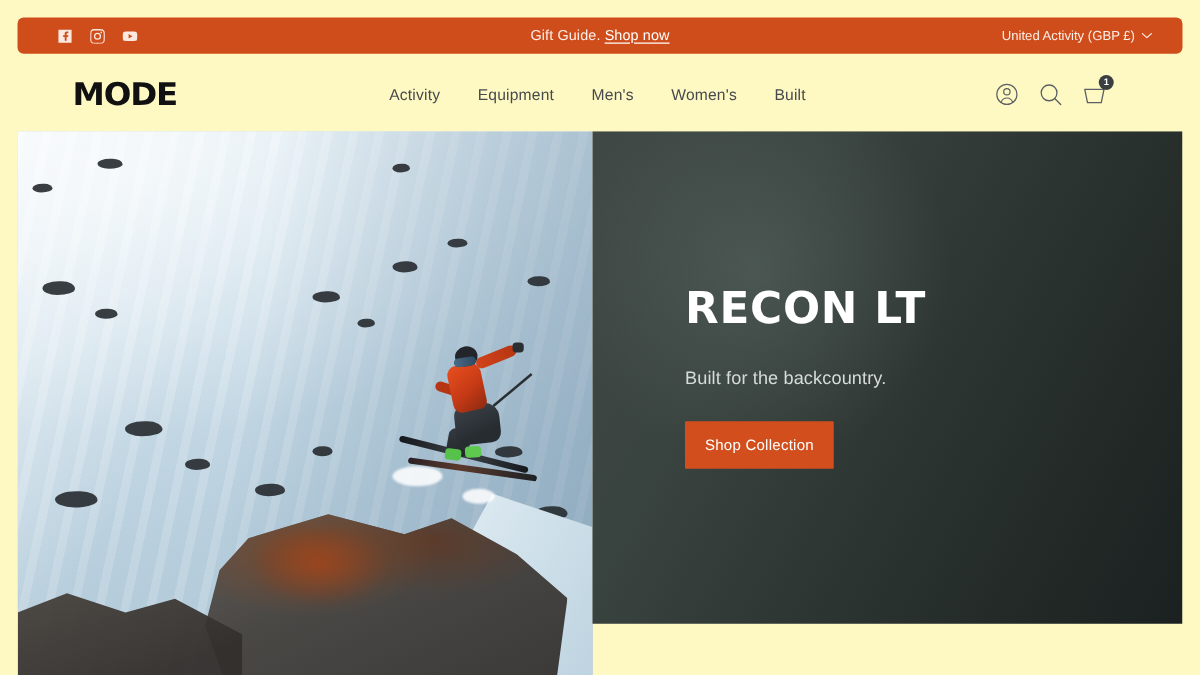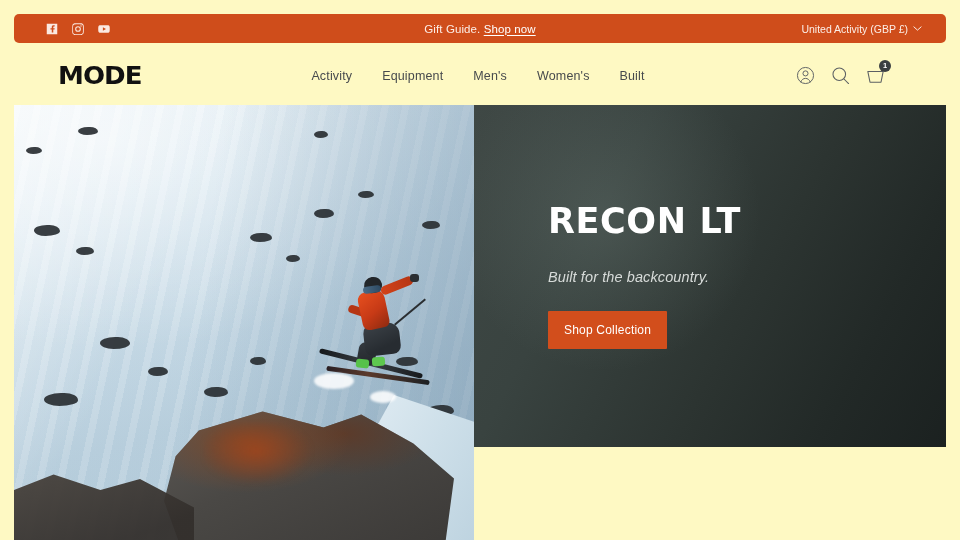--- a/index.html
+++ b/index.html
@@ -342,21 +342,21 @@
     position: absolute;
     border-radius: 50%;
     background: rgba(255,255,255,0.85);
     filter: blur(1px);
   }
 
   
   .hero-panel {
     position: relative;
     flex: 1 1 auto;
-    height: 342px;
+    height: 394px;
     background:
       linear-gradient(118deg, #3f4845 0%, #394340 28%, #2c3431 58%, #222927 80%, #1b2120 100%);
     display: flex;
     flex-direction: column;
     justify-content: center;
     padding-left: 74px;
     overflow: hidden;
   }
   .panel-glow {
     position: absolute;
@@ -385,21 +385,20 @@
     color: #f2f3f2;
     position: relative;
     margin-top: -2px;
   }
   .hero-sub {
     font-size: 14.5px;
     color: #d7dbd9;
     margin-top: 28px;
     letter-spacing: 0.1px;
     position: relative;
-    font-style: italic;
   }
   .hero-cta {
     position: relative;
     margin-top: 26px;
     align-self: flex-start;
     background: #d24e1c;
     color: #ffffff;
     font-size: 12px;
     letter-spacing: 0.2px;
     padding: 12px 16px;

